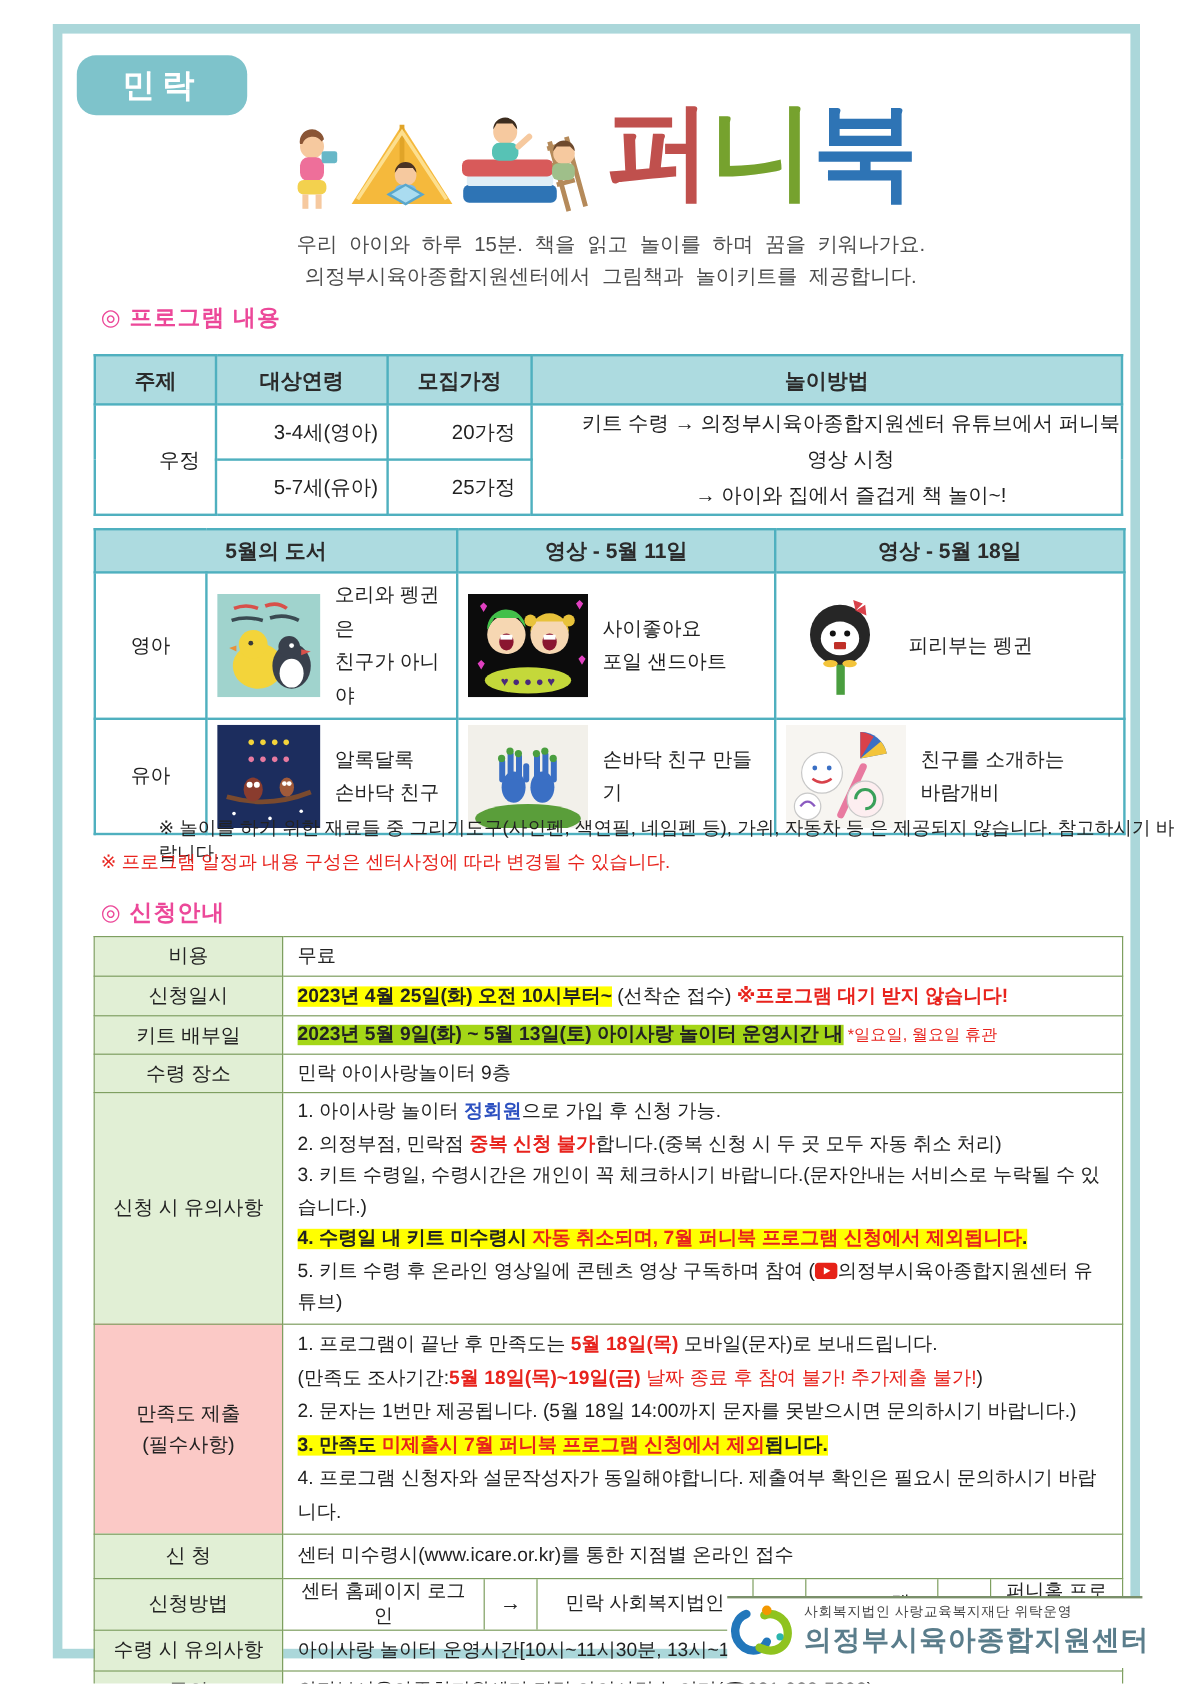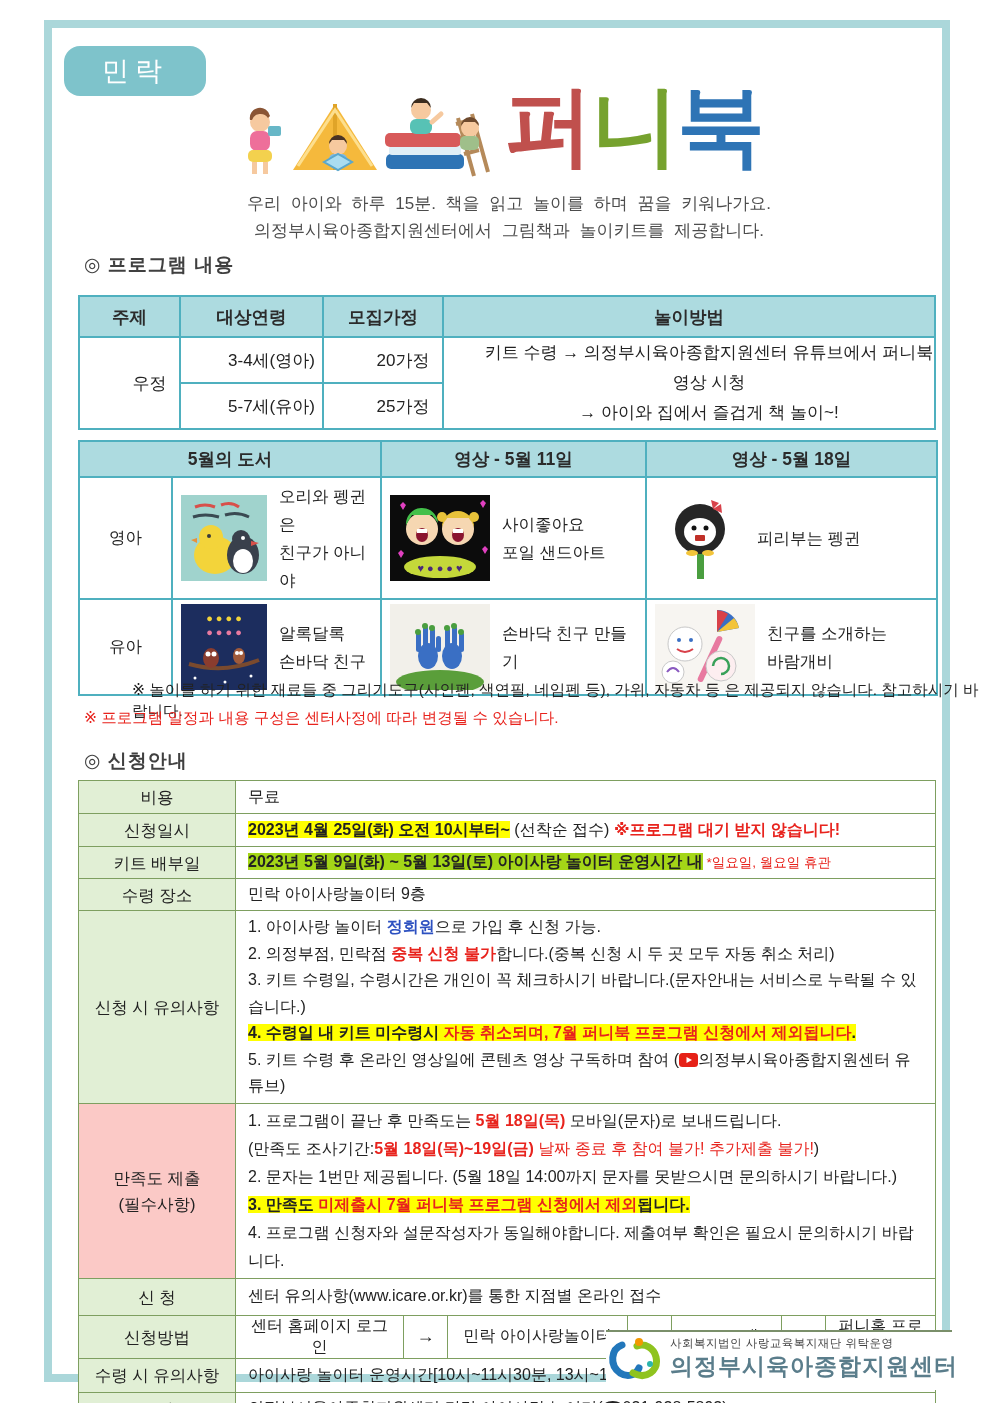--- a/index.html
+++ b/index.html
@@ -5,29 +5,29 @@
   * { margin:0; padding:0; box-sizing:border-box; }
   body {
     width:992px; height:1403px; position:relative; background:#fff;
     font-family:"Liberation Sans","DejaVu Sans",sans-serif; color:#222;
     overflow:hidden;
   }
   .frame { position:absolute; left:44px; top:20px; width:906px; height:1362px;
     border:8px solid #abd7da; }
   .badge { position:absolute; left:64px; top:46px; padding:7px 38px;
     background:#7ec3cb; border-radius:16px; color:#fff; font-size:27px;
-    font-weight:normal; letter-spacing:6px; }
+    font-weight:bold; letter-spacing:6px; }
   .hero-illu { position:absolute; left:238px; top:88px; }
   .hero-title { position:absolute; left:505px; top:72px; font-size:88px;
     font-weight:900; letter-spacing:-2px; line-height:108px; }
   .hero-title .t1{color:#c0504d;} .hero-title .t2{color:#76a22e;} .hero-title .t3{color:#2e74b5;}
   .intro { position:absolute; left:44px; top:190px; width:906px; text-align:center;
     font-size:17px; color:#4c4c4c; line-height:27px; word-spacing:5px;padding-left:24px; }
   .sec-head { position:absolute; left:84px; font-size:19px; font-weight:600;
-    color:#404040; letter-spacing:1px; }
+    color:#ec4899; letter-spacing:1px; }
   .h1a { top:252px; } .h1b { top:748px; }
 
   table { border-collapse:collapse; table-layout:fixed; position:absolute; left:78px; }
   .tbl1, .tbl2 { width:858px; }
   .tbl1 th, .tbl1 td, .tbl2 th, .tbl2 td { border:2px solid #4fb0bf; }
   .tbl1 th, .tbl2 th { background:#addbe0; font-size:17.5px; font-weight:600; color:#2b2b2b; }
   .tbl1 { top:295px; } .tbl2 { top:440px; }
   .tbl1 td { text-align:center; font-size:17px;padding-left:40px; }
   .method-cell { font-size:16px; line-height:30px; text-align:center; }
   .tbl2 td { font-size:16.5px; }
@@ -365,29 +365,29 @@
     <td class="cont">
       <div class="ln-s"><span>1. 프로그램이 끝난 후 만족도는 </span><span class="redb">5월 18일(목)</span><span> 모바일(문자)로 보내드립니다.</span></div>
       <div class="ln-s"><span>(만족도 조사기간:</span><span class="redb">5월 18일(목)~19일(금)</span><span class="red"> 날짜 종료 후 참여 불가! 추가제출 불가!</span><span>)</span></div>
       <div class="ln-s">2. 문자는 1번만 제공됩니다. (5월 18일 14:00까지 문자를 못받으시면 문의하시기 바랍니다.)</div>
       <div class="ln-s"><span class="hl-y"><span>3. 만족도 </span><span class="redb">미제출시 7월 퍼니북 프로그램 신청에서 제외</span><span>됩니다.</span></span></div>
       <div class="ln-s">4. 프로그램 신청자와 설문작성자가 동일해야합니다. 제출여부 확인은 필요시 문의하시기 바랍니다.</div>
     </td>
   </tr>
   <tr style="height:37px">
     <td class="lbl">신 청</td>
-    <td class="cont">센터 유의사항(www.icare.or.kr)를 통한 지점별 온라인 접수</td>
+    <td class="cont">센터 미수령시(www.icare.or.kr)를 통한 지점별 온라인 접수</td>
   </tr>
   <tr style="height:40px">
     <td class="lbl">신청방법</td>
     <td class="p0">
       <div class="flow">
         <div class="step" style="width:168px">센터 홈페이지 로그인</div>
         <div class="arrow">→</div>
-        <div class="step" style="width:180px">민락 아이사랑놀이터</div>
+        <div class="step" style="width:180px">민락 사회복지법인</div>
         <div class="arrow">→</div>
         <div class="step" style="width:110px">프로그램</div>
         <div class="arrow">→</div>
         <div class="step">퍼니홈 프로그램 신청</div>
       </div>
     </td>
   </tr>
   <tr style="height:34px">
     <td class="lbl">수령 시 유의사항</td>
     <td class="cont"><span>아이사랑 놀이터 운영시간[10시~11시30분, 13시~17시, </span><span class="blue">18시~20시(목요일_야간운영)]</span></td>

